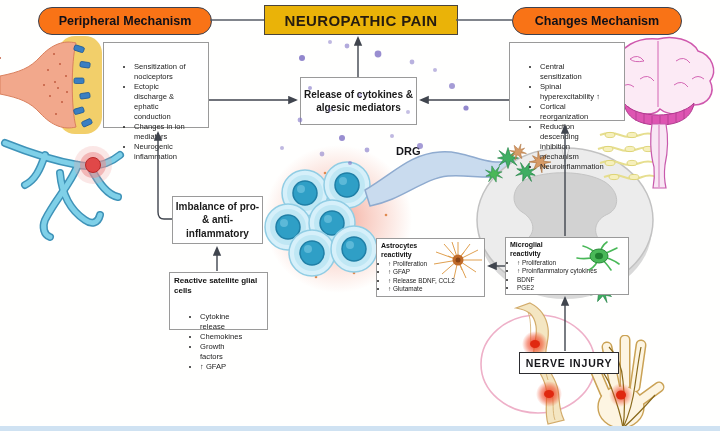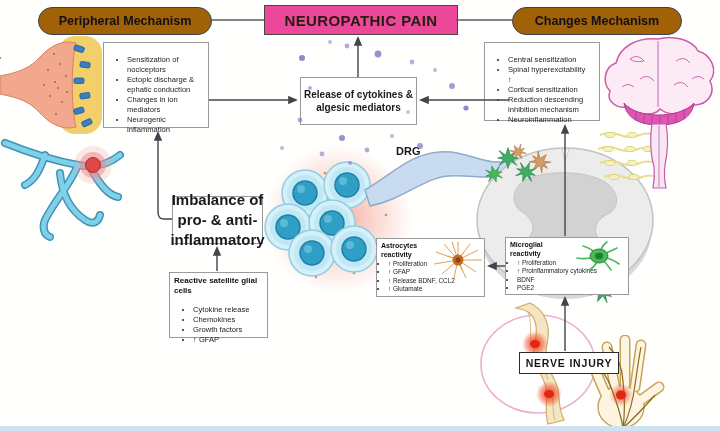--- a/index.html
+++ b/index.html
@@ -1,26 +1,26 @@
 <!DOCTYPE html>
 <html><head>
 <meta charset="utf-8">
 <style>
   html,body{margin:0;padding:0;background:#fff;}
   .stage{position:relative;width:720px;height:431px;background:#fffffe;overflow:hidden;
          font-family:"Liberation Sans",sans-serif;color:#1a1a1a;}
   .illus{position:absolute;z-index:1;}
   .overlay{position:absolute;left:0;top:0;z-index:20;pointer-events:none;}
-  .pill{position:absolute;z-index:10;background:#a16207;border:1.6px solid #3c4250;border-radius:14px;
+  .pill{position:absolute;z-index:10;background:#f97316;border:1.6px solid #3c4250;border-radius:14px;
         display:flex;align-items:center;justify-content:center;font-weight:bold;font-size:12.5px;color:#101018;}
-  .npbox{position:absolute;z-index:10;background:#ec4899;border:1.8px solid #4a443c;
+  .npbox{position:absolute;z-index:10;background:#eab308;border:1.8px solid #4a443c;
          display:flex;align-items:center;justify-content:center;font-weight:bold;font-size:15px;
          letter-spacing:.4px;color:#261c10;}
   .wbox{position:absolute;z-index:10;background:#fff;border:1px solid #9a9a9a;box-sizing:border-box;}
-  .blist{margin:9px;padding:3px 2px 2px 14px;list-style:disc;}
+  .blist{margin:16px;padding:3px 2px 2px 14px;list-style:disc;}
   .blist li{font-size:7.6px;line-height:1.32;color:#222;}
   .tinylist{margin:0;padding:0 1px 1px 11px;list-style:disc;}
   .tinylist li{font-size:6.4px;line-height:1.35;color:#222;}
   .boxhead{font-weight:bold;color:#111;padding:3px 3px 0 4px;}
   .center-label{display:flex;align-items:center;justify-content:center;text-align:center;font-weight:bold;}
   .drg{position:absolute;z-index:11;font-weight:bold;font-size:11px;color:#15151a;}
   .injury{position:absolute;z-index:14;background:#fff;border:1.6px solid #2c2c30;
           display:flex;align-items:center;justify-content:center;font-weight:bold;font-size:10.5px;
           letter-spacing:.8px;color:#17171c;margin-left:7px;}
   .bottomstrip{position:absolute;left:0;bottom:0;width:720px;height:5px;background:#cfe2f2;z-index:3;}
@@ -272,39 +272,39 @@
 
   <div class="wbox" style="left:103px;top:42px;width:106px;height:86px">
     <ul class="blist">
       <li>Sensitization of nociceptors</li>
       <li>Ectopic discharge &amp; ephatic conduction</li>
       <li>Changes in ion mediators</li>
       <li>Neurogenic inflammation</li>
     </ul>
   </div>
 
-  <div class="wbox" style="left:484px;top:42px;width:116px;height:79px">
+  <div class="wbox" style="left:509px;top:42px;width:116px;height:79px">
     <ul class="blist">
       <li>Central sensitization</li>
       <li>Spinal hyperexcitability ↑</li>
-      <li>Cortical sensitization</li>
+      <li>Cortical reorganization</li>
       <li>Reduction descending inhibition mechanism</li>
       <li>Neuroinflammation</li>
     </ul>
   </div>
 
   <div class="wbox center-label" style="left:300px;top:77px;width:117px;height:48px;font-size:10px;line-height:1.3;padding:2px">
     <span>Release of cytokines &amp; algesic mediators</span>
   </div>
 
-  <div class="wbox center-label" style="left:172px;top:196px;width:91px;height:48px;font-size:15px;line-height:1.35;padding:2px">
+  <div class="wbox center-label" style="left:172px;top:196px;width:91px;height:48px;font-size:10px;line-height:1.35;padding:2px">
     <span>Imbalance of pro- &amp; anti-inflammatory</span>
   </div>
 
-  <div class="wbox" style="left:169px;top:272px;width:99px;height:66px">
+  <div class="wbox" style="left:169px;top:272px;width:99px;height:58px">
     <div class="boxhead" style="font-size:8px;line-height:1.2">Reactive satellite glial cells</div>
     <ul class="blist" style="padding-top:1px">
       <li>Cytokine release</li>
       <li>Chemokines</li>
       <li>Growth factors</li>
       <li>↑ GFAP</li>
     </ul>
   </div>
 
   <div class="wbox" style="left:376px;top:238px;width:109px;height:59px">

